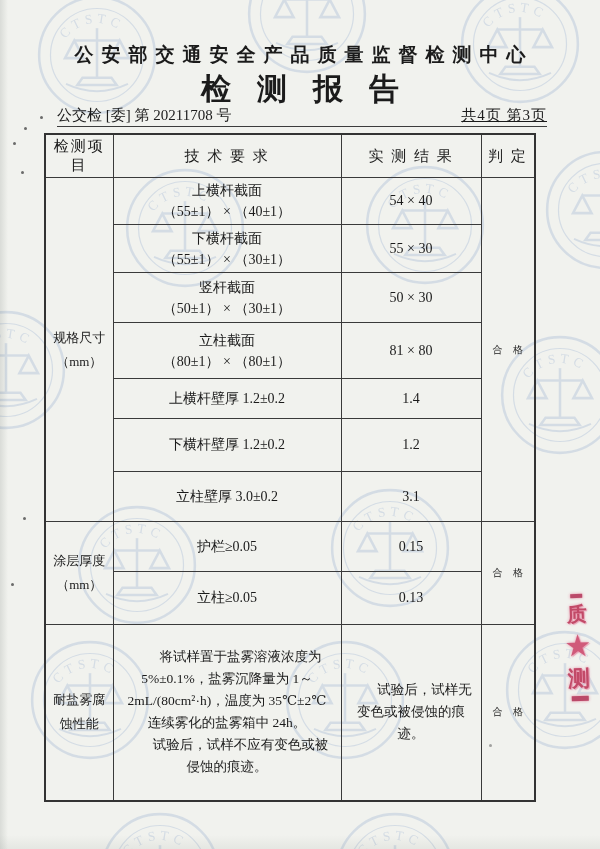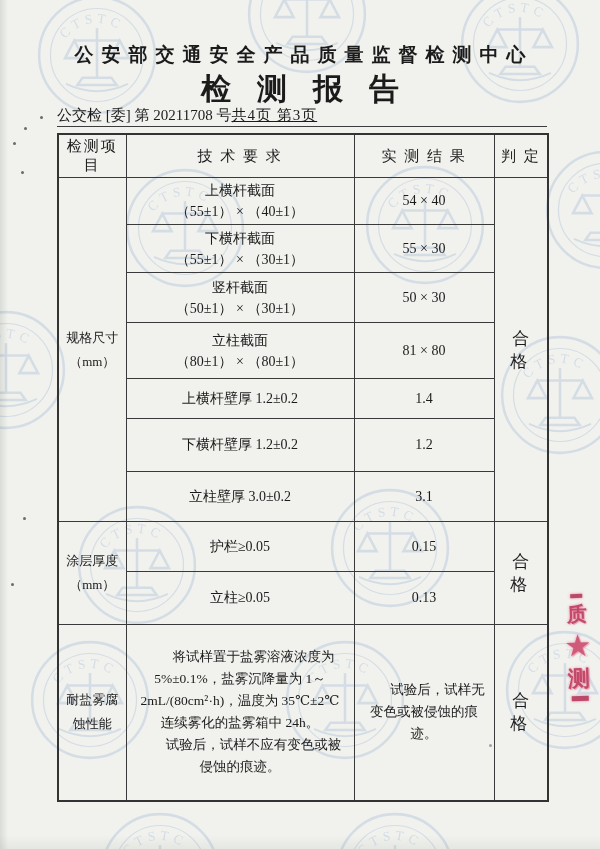--- a/index.html
+++ b/index.html
@@ -16,40 +16,40 @@
 
   
   .wm{position:absolute;width:124px;height:124px;opacity:.5;pointer-events:none;}
 
   
   .org-title{position:absolute;top:42px;left:0;width:100%;text-align:center;
     font-size:19px;font-weight:bold;letter-spacing:8px;text-indent:8px;white-space:nowrap;}
   .report-title{position:absolute;top:69px;left:0;width:100%;text-align:center;
     font-size:30px;font-weight:bold;letter-spacing:26px;text-indent:26px;white-space:nowrap;}
   .meta-row{position:absolute;top:106px;left:57px;width:490px;
-    display:flex;font-size:15px;}
+    display:flex;justify-content:space-between;font-size:15px;}
   .meta-row .right{letter-spacing:1px;text-decoration:underline;}
   .top-rule{position:absolute;top:126px;left:57px;width:490px;height:0;
     border-top:1.5px solid #3c3c3c;}
 
   
   table.report{
-    position:absolute;top:133px;left:57px;width:490px;
+    position:absolute;top:133px;left:44px;width:490px;
     border-collapse:collapse;table-layout:fixed;font-size:14px;
     border:2px solid #333;
   }
   table.report td,table.report th{
     border:1.2px solid #3a3a3a;text-align:center;vertical-align:middle;
     padding:2px 4px;font-weight:normal;
   }
   th.hdr{font-size:15px;letter-spacing:2px;}
   .pre{white-space:pre-line;}
   .spec{line-height:21px;}
   .item-cell{font-size:13px;line-height:24px;}
-  .verdict-cell{font-size:17px;letter-spacing:4px;text-indent:4px;}
+  .verdict-cell{font-size:10px;letter-spacing:4px;text-indent:4px;}
   .req-par{text-align:left;font-size:13.5px;line-height:22px;padding:8px 9px;vertical-align:top;}
   .res-par{text-align:left;font-size:13.5px;line-height:22px;padding:26px 8px 6px 8px;vertical-align:top;margin-top:28px;}
 
   
   .speck{position:absolute;width:3px;height:3px;background:#3d3d3d;border-radius:50%;opacity:.75;}
 
   
   .seal{position:absolute;left:556px;top:592px;width:44px;
     display:flex;flex-direction:column;align-items:center;
     color:#c24a68;transform:rotate(-2deg);

